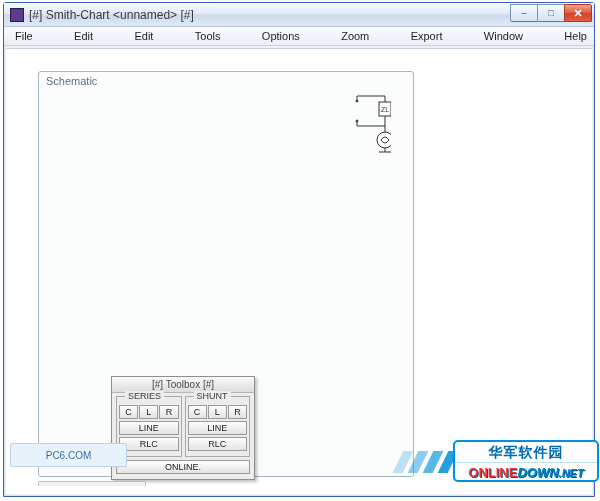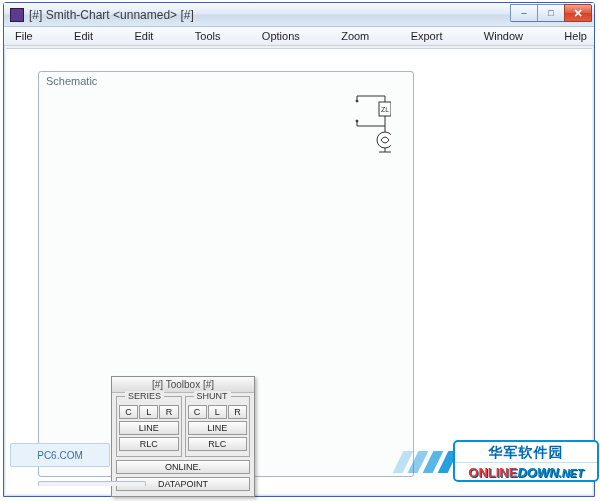--- a/index.html
+++ b/index.html
@@ -134,21 +134,21 @@
   .bottom-tab {
     position: absolute; left: 32px; bottom: 8px;
     width: 108px; height: 5px;
     border: 1px solid #b6c1cc; border-bottom: none;
     background: #eef2f6;
     border-radius: 2px 2px 0 0;
   }
   
   .wm-left {
     position: absolute; left: 10px; bottom: 34px;
-    width: 100px; height: 24px;
+    width: 117px; height: 24px;
     background: #e8f2fa;
     border: 1px solid #bcd2e6;
     display: flex; align-items: center; justify-content: center;
     color: #3a6ea5; font-size: 10px;
     border-radius: 2px;
   }
   .wm-right {
     position: absolute; right: 0px; bottom: 16px;
     width: 176px; height: 48px;
     display: flex; align-items: center; justify-content: center;
@@ -272,23 +272,20 @@
                   <div class="tb-btn wide">LINE</div>
                 </div>
               <div class="btn-row">
                   <div class="tb-btn wide">RLC</div>
                 </div>
             </div>
           </div>
           <div class="full-row">
               <div class="tb-btn">ONLINE.</div>
             </div>
-          <div class="full-row">
-              <div class="tb-btn">DATAPOINT</div>
-            </div>
         </div>
       </div>
 
     </div>
 
     <div class="bottom-tab"></div>
 
   </div>
 </div>
 

